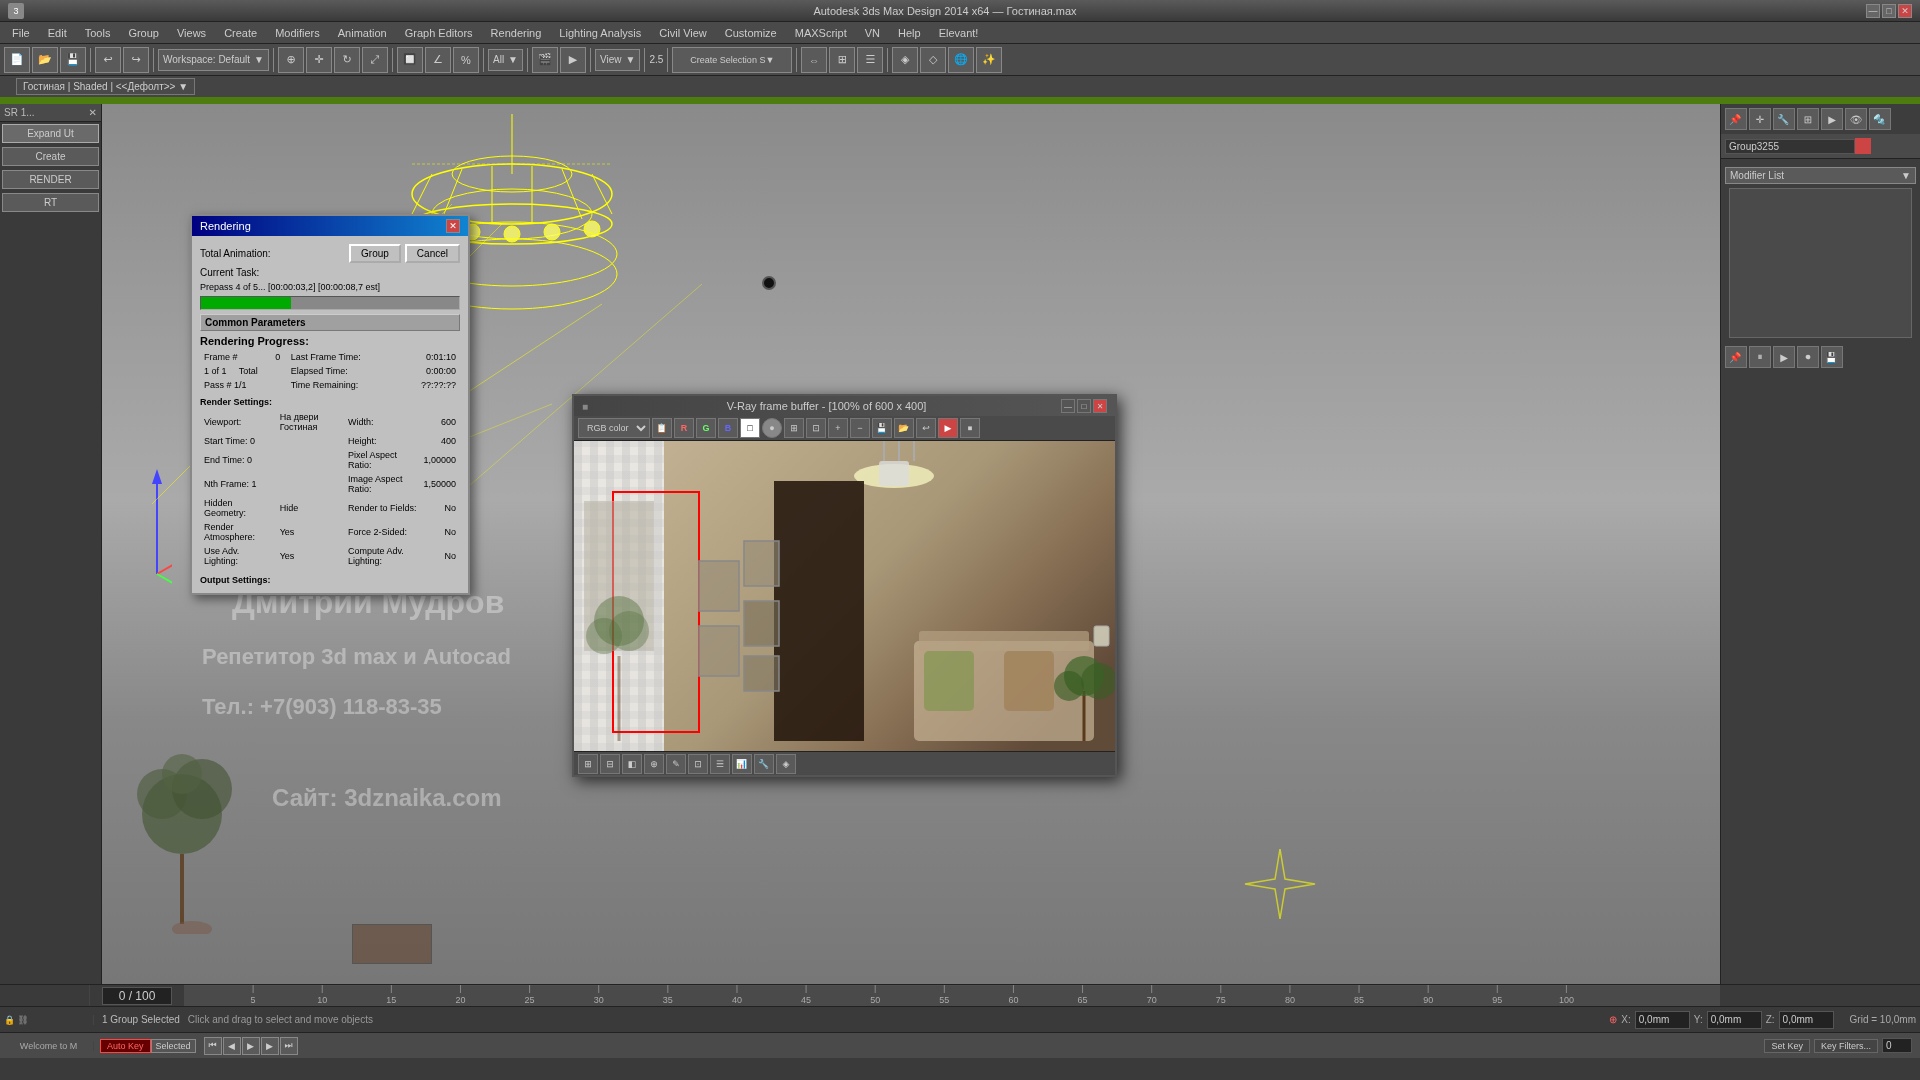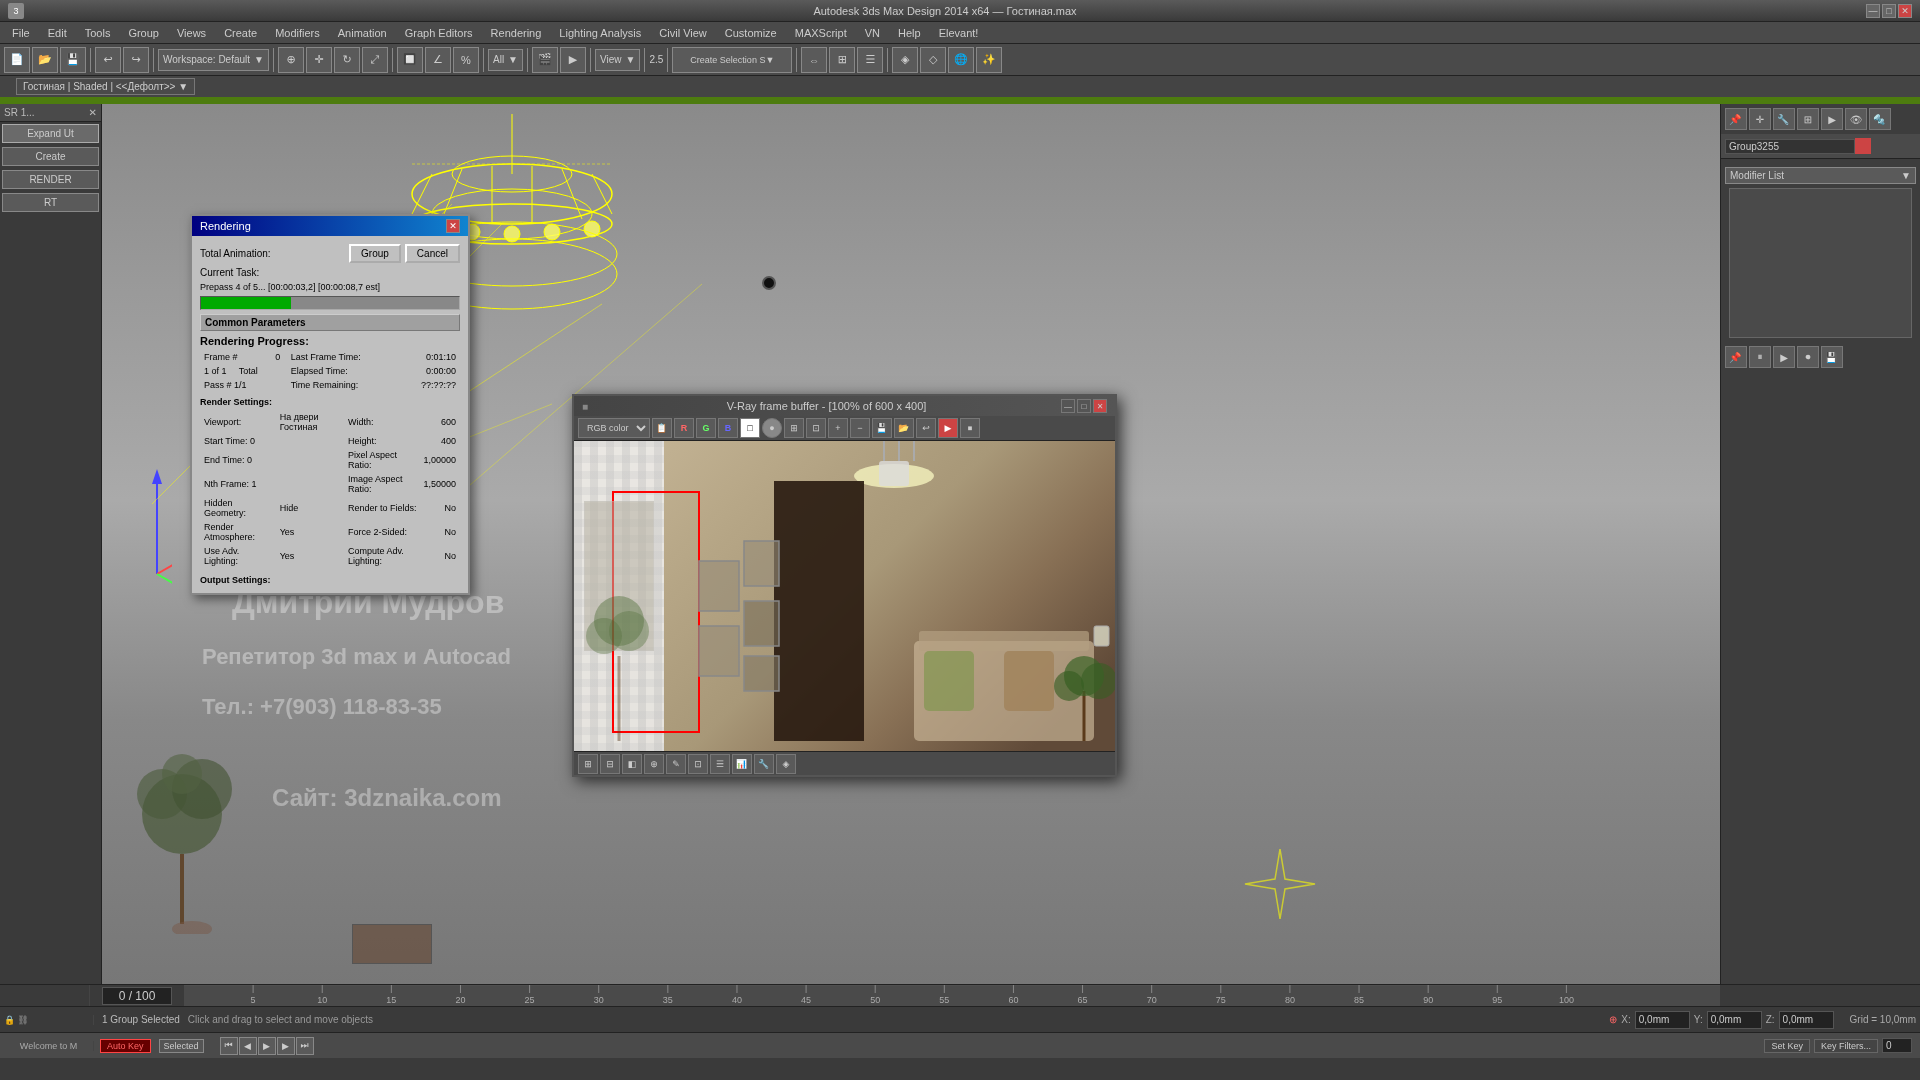--- a/index.html
+++ b/index.html
@@ -930,21 +930,21 @@
   </div>
   <div style="display:flex;align-items:center;gap:4px;margin-left:8px;">
     <span style="color:#aaa;font-size:10px;">Grid = 10,0mm</span>
   </div>
 </div>
 
 <div id="bottom-toolbar">
   <div style="width:90px;border-right:1px solid #444;display:flex;align-items:flex-start;justify-content:center;">
     <span style="font-size:9px;color:#aaa;">Welcome to M</span>
   </div>
-  <div style="flex:1;display:flex;align-items:center;gap:8px;padding:0 4px;">
+  <div style="flex:1;display:flex;align-items:center;gap:0;padding:0 4px;">
 
     <div style="background:#600;border:1px solid #f44;padding:1px 6px;font-size:9px;color:#f66;cursor:pointer;">Auto Key</div>
     <div style="background:#555;border:1px solid #888;padding:1px 4px;font-size:9px;color:#ccc;">Selected</div>
 
     <div style="display:flex;gap:1px;margin-left:8px;">
       <div class="tb-btn" style="width:18px;height:18px;font-size:9px;">⏮</div>
       <div class="tb-btn" style="width:18px;height:18px;font-size:9px;">◀</div>
       <div class="tb-btn" style="width:18px;height:18px;font-size:9px;">▶</div>
       <div class="tb-btn" style="width:18px;height:18px;font-size:9px;">▶</div>
       <div class="tb-btn" style="width:18px;height:18px;font-size:9px;">⏭</div>

